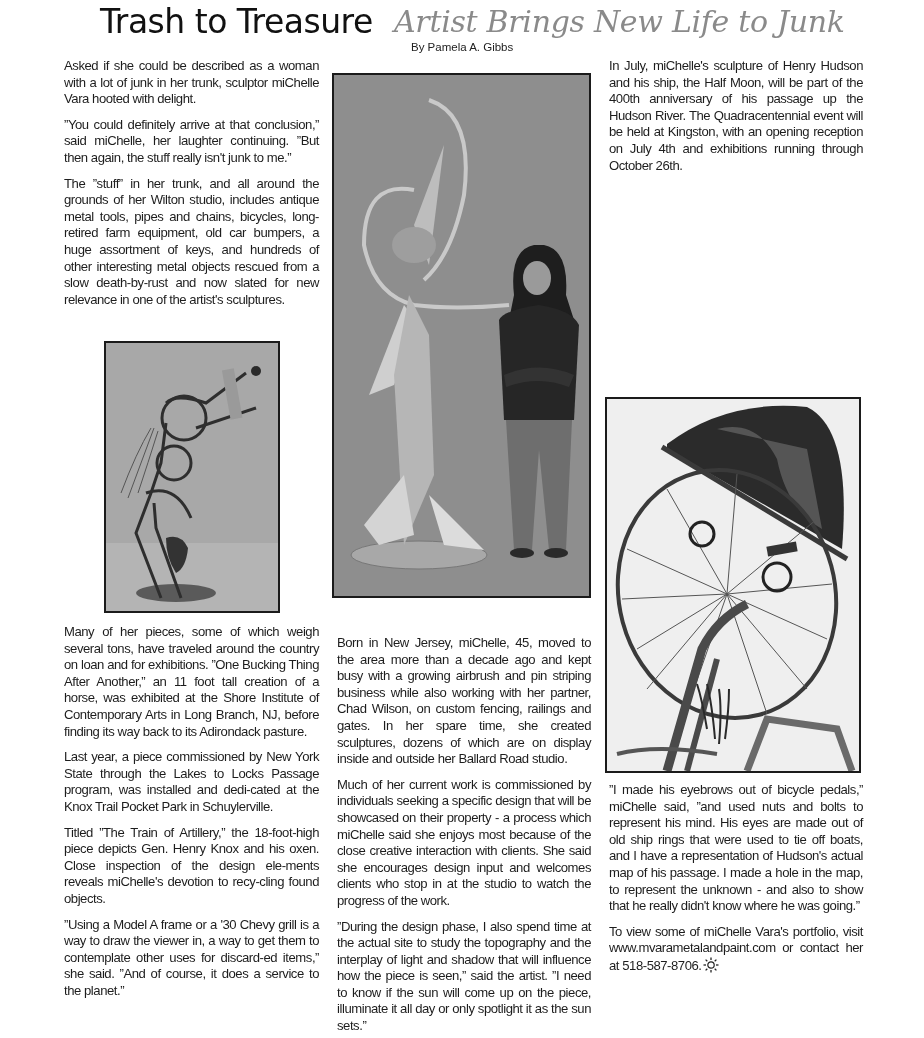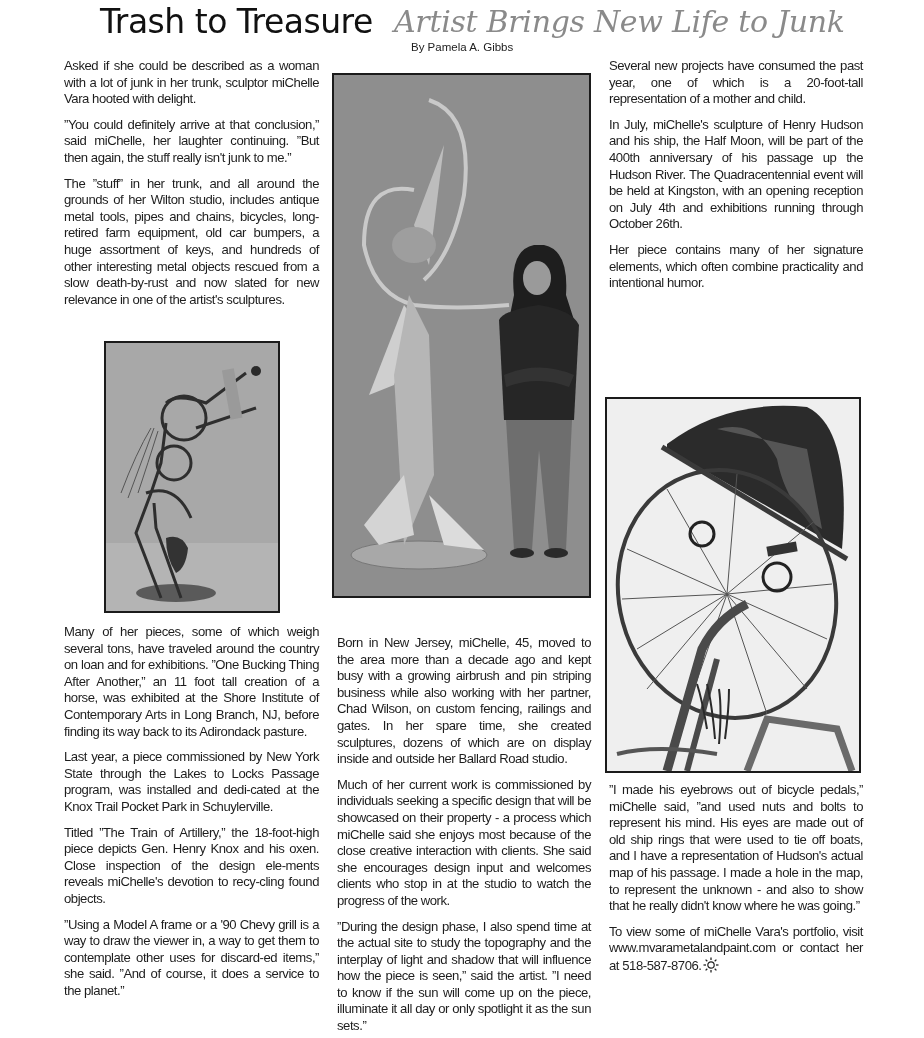--- a/index.html
+++ b/index.html
@@ -61,21 +61,21 @@
     <rect x="120" y="26" width="12" height="50" fill="#9a9a9a" transform="rotate(-10 126 50)"></rect>
     <ellipse cx="150" cy="28" rx="5" ry="5" fill="#2a2a2a"></ellipse>
     <path d="M60 195 Q75 190 82 205 Q80 225 70 230 Q60 215 60 195Z" fill="#333"></path>
   </svg>
 </div>
 
 <div class="col c1b">
   <p>Many of her pieces, some of which weigh several tons, have traveled around the country on loan and for exhibitions. ”One Bucking Thing After Another,” an 11 foot tall creation of a horse, was exhibited at the Shore Institute of Contemporary Arts in Long Branch, NJ, before finding its way back to its Adirondack pasture.</p>
   <p>Last year, a piece commissioned by New York State through the Lakes to Locks Passage program, was installed and dedi-cated at the Knox Trail Pocket Park in Schuylerville.</p>
   <p>Titled ”The Train of Artillery,” the 18-foot-high piece depicts Gen. Henry Knox and his oxen. Close inspection of the design ele-ments reveals miChelle's devotion to recy-cling found objects.</p>
-  <p>”Using a Model A frame or a '90 Chevy grill is a way to draw the viewer in, a way to get them to contemplate other uses for discard-ed items,” she said. ”And of course, it does a service to the planet.”</p>
+  <p>”Using a Model A frame or a '30 Chevy grill is a way to draw the viewer in, a way to get them to contemplate other uses for discard-ed items,” she said. ”And of course, it does a service to the planet.”</p>
 </div>
 
 <div class="photo p-artist">
   <svg viewBox="0 0 255 521" preserveAspectRatio="none">
     <rect width="255" height="521" fill="#8e8e8e"></rect>
     <ellipse cx="85" cy="480" rx="68" ry="14" fill="#a8a8a8" stroke="#777"></ellipse>
     <g fill="none" stroke="#c9c9c9" stroke-width="4">
       <path d="M95 25 Q140 40 130 120 Q118 180 90 205"></path>
       <path d="M80 115 Q30 105 30 170 Q40 220 80 230 Q120 235 175 230"></path>
     </g>
@@ -96,23 +96,21 @@
   </svg>
 </div>
 
 <div class="col c2">
   <p>Born in New Jersey, miChelle, 45, moved to the area more than a decade ago and kept busy with a growing airbrush and pin striping business while also working with her partner, Chad Wilson, on custom fencing, railings and gates. In her spare time, she created sculptures, dozens of which are on display inside and outside her Ballard Road studio.</p>
   <p>Much of her current work is commissioned by individuals seeking a specific design that will be showcased on their property - a process which miChelle said she enjoys most because of the close creative interaction with clients. She said she encourages design input and welcomes clients who stop in at the studio to watch the progress of the work.</p>
   <p>”During the design phase, I also spend time at the actual site to study the topography and the interplay of light and shadow that will influence how the piece is seen,” said the artist.  ”I need to know if the sun will come up on the piece, illuminate it all day or only spotlight it as the sun sets.”</p>
 </div>
 
 <div class="col c3">
-  <p>Several new projects have consumed the past year, one of which is a 20-foot-tall representation of a mother and child.</p>
   <p>In July, miChelle's sculpture of Henry Hudson and his ship, the Half Moon, will be part of the 400th anniversary of his passage up the Hudson River. The Quadracentennial event will be held at Kingston, with an opening reception on July 4th and exhibitions running through October 26th.</p>
-  <p>Her piece contains many of her signature elements, which often combine practicality and intentional humor.</p>
 </div>
 
 <div class="photo p-hudson">
   <svg viewBox="0 0 252 372" preserveAspectRatio="none">
     <rect width="252" height="372" fill="#efefef"></rect>
     <path d="M60 45 Q120 0 200 8 Q245 30 235 150 L60 50Z" fill="#2b2b2b"></path>
     <path d="M110 30 Q150 20 170 60 Q180 110 215 130 L200 50Z" fill="#555"></path>
     <line x1="55" y1="48" x2="240" y2="160" stroke="#3a3a3a" stroke-width="5"></line>
     <ellipse cx="120" cy="195" rx="108" ry="125" fill="none" stroke="#3a3a3a" stroke-width="4" transform="rotate(-15 120 195)"></ellipse>
     <g stroke="#555" stroke-width="1">

